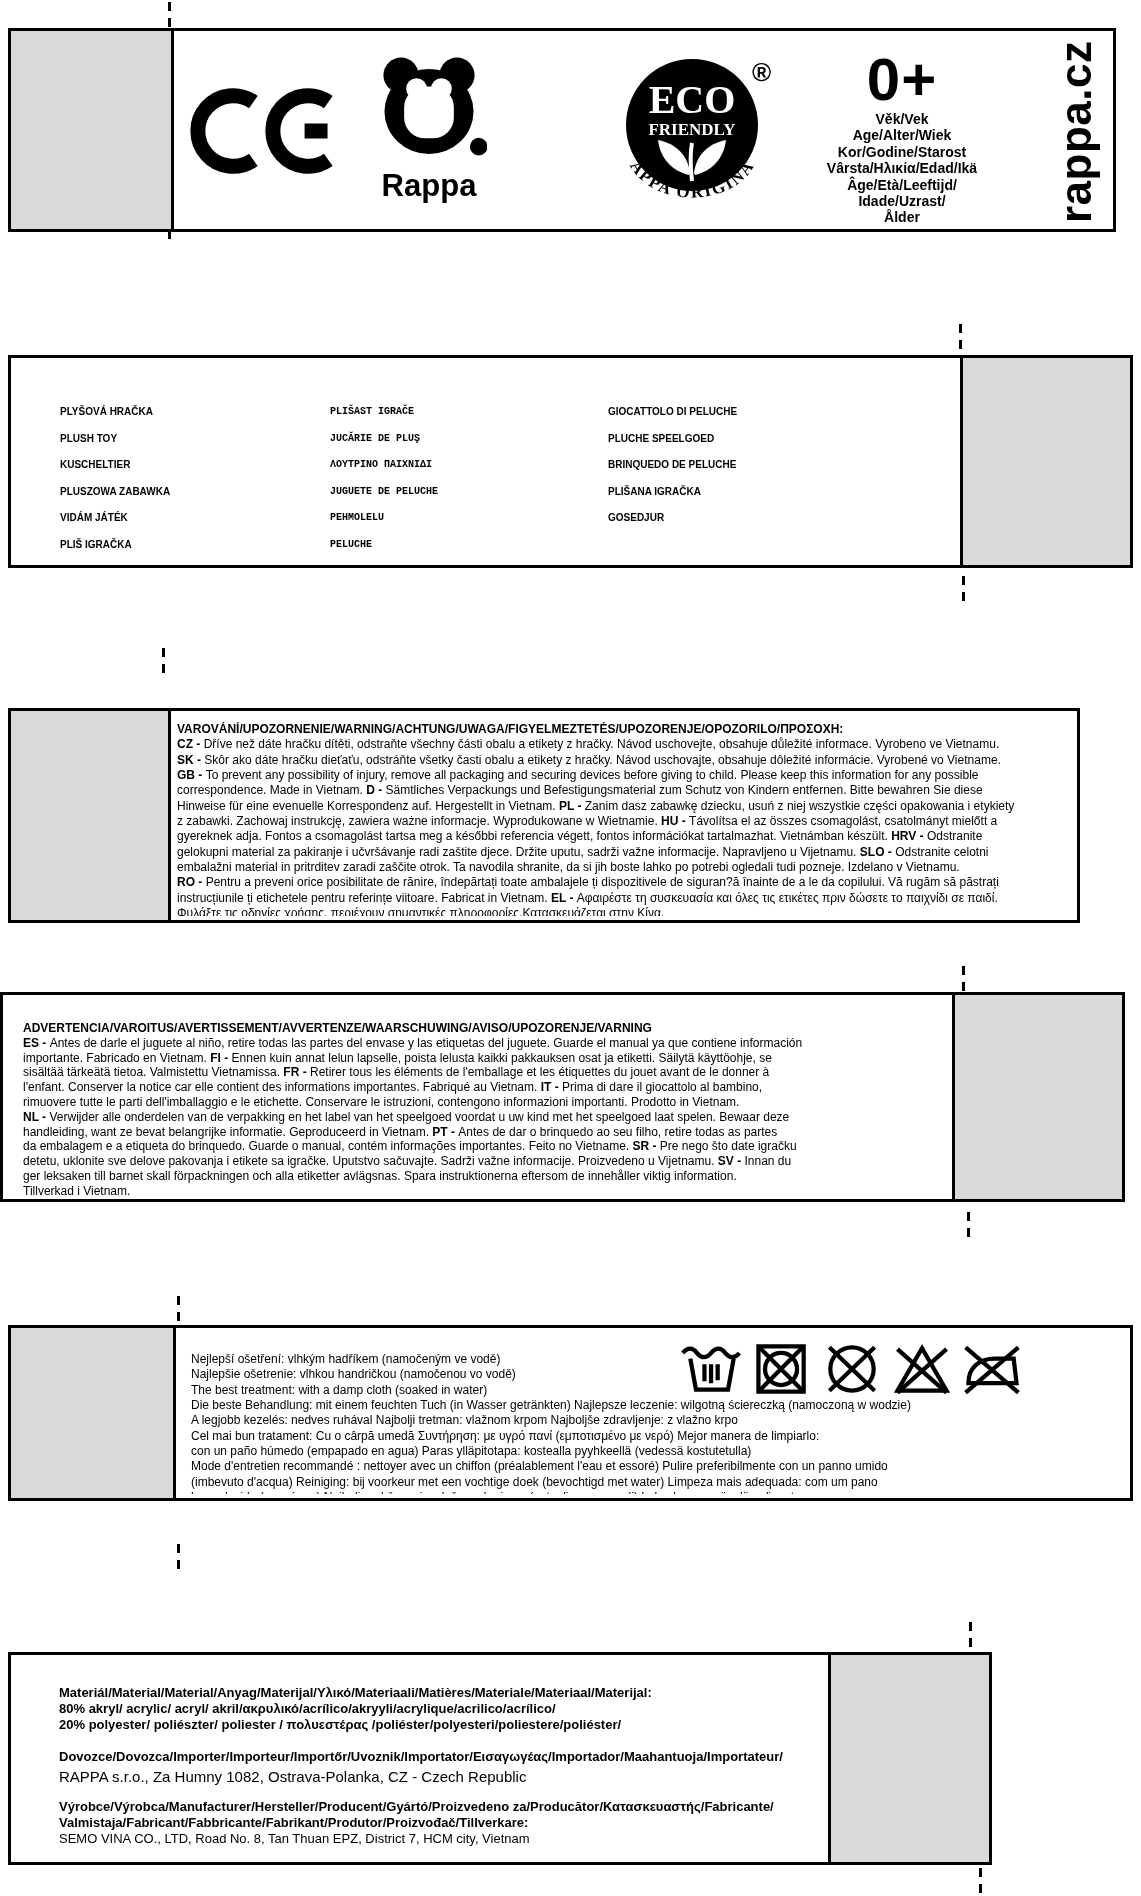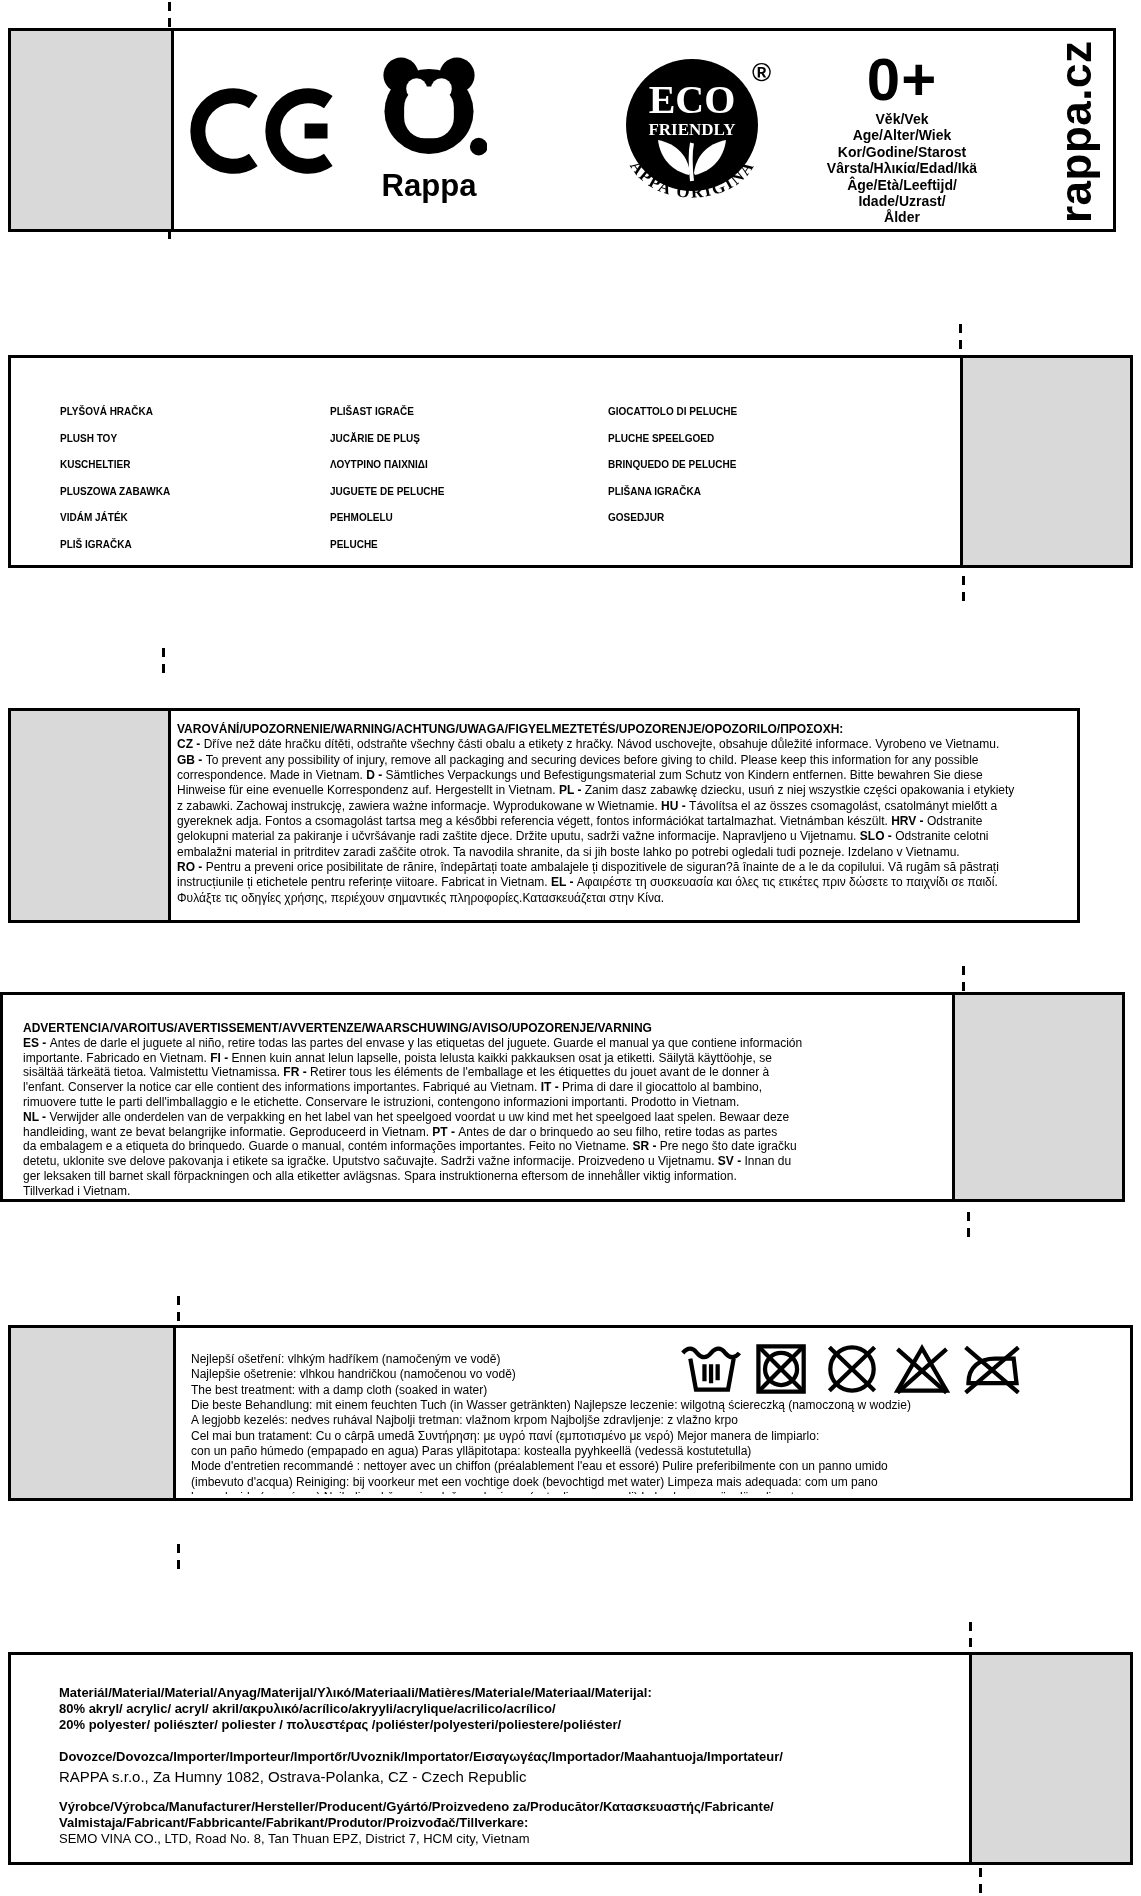--- a/index.html
+++ b/index.html
@@ -110,21 +110,21 @@
   <div class="box" style="left:8px;top:355px;width:1125px;height:213px;">
     <div class="cell-gray right" style="width:167px;"></div>
     <div class="pcol" style="left:49px;">
         <div class="tl">PLYŠOVÁ HRAČKA</div>
         <div class="tl">PLUSH TOY</div>
         <div class="tl">KUSCHELTIER</div>
         <div class="tl">PLUSZOWA ZABAWKA</div>
         <div class="tl">VIDÁM JÁTÉK</div>
         <div class="tl">PLIŠ IGRAČKA</div>
       </div>
-    <div class="pcol" style="left:319px;">
+    <div class="pcol" style="left:319px;font-family:Liberation Mono, monospace;">
         <div class="tl">PLIŠAST IGRAČE</div>
         <div class="tl">JUCĂRIE DE PLUŞ</div>
         <div class="tl">ΛΟΥΤΡΙΝΟ ΠΑΙΧΝΙΔΙ</div>
         <div class="tl">JUGUETE DE PELUCHE</div>
         <div class="tl">PEHMOLELU</div>
         <div class="tl">PELUCHE</div>
       </div>
     <div class="pcol" style="left:597px;">
         <div class="tl">GIOCATTOLO DI PELUCHE</div>
         <div class="tl">PLUCHE SPEELGOED</div>
@@ -133,20 +133,21 @@
         <div class="tl">GOSEDJUR</div>
       </div>
   </div>
 
   <div class="box" style="left:8px;top:708px;width:1072px;height:215px;">
     <div class="cell-gray left" style="width:157px;"></div>
     <div class="wtext t12" style="left:166px;top:11px;right:6px;bottom:4px;">
       <div class="w-head">VAROVÁNÍ/UPOZORNENIE/WARNING/ACHTUNG/UWAGA/FIGYELMEZTETÉS/UPOZORENJE/OPOZORILO/ΠΡΟΣΟΧΗ:</div>
       <div>
           <div class="tl"><b>CZ - </b>Dříve než dáte hračku dítěti, odstraňte všechny části obalu a etikety z hračky. Návod uschovejte, obsahuje důležité informace. Vyrobeno ve Vietnamu.</div>
+          <div class="tl"><b>SK - </b>Skôr ako dáte hračku dieťaťu, odstráňte všetky časti obalu a etikety z hračky. Návod uschovajte, obsahuje dôležité informácie. Vyrobené vo Vietname.</div>
           <div class="tl"><b>GB - </b>To prevent any possibility of injury, remove all packaging and securing devices before giving to child. Please keep this information for any possible</div>
           <div class="tl">correspondence. Made in Vietnam. <b>D - </b>Sämtliches Verpackungs und Befestigungsmaterial zum Schutz von Kindern entfernen. Bitte bewahren Sie diese</div>
           <div class="tl">Hinweise für eine evenuelle Korrespondenz auf. Hergestellt in Vietnam. <b>PL - </b>Zanim dasz zabawkę dziecku, usuń z niej wszystkie części opakowania i etykiety</div>
           <div class="tl">z zabawki. Zachowaj instrukcję, zawiera ważne informacje. Wyprodukowane w Wietnamie.   <b>HU - </b>Távolítsa el az összes csomagolást, csatolmányt mielőtt a</div>
           <div class="tl">gyereknek adja. Fontos a csomagolást tartsa meg a későbbi referencia végett, fontos információkat tartalmazhat. Vietnámban készült. <b>HRV - </b>Odstranite</div>
           <div class="tl">gelokupni material za pakiranje i učvršávanje radi zaštite djece. Držite uputu, sadrži važne informacije. Napravljeno u Vijetnamu. <b>SLO - </b>Odstranite celotni</div>
           <div class="tl">embalažni material in pritrditev zaradi zaščite otrok. Ta navodila shranite, da si jih boste lahko po potrebi ogledali tudi pozneje. Izdelano v Vietnamu.</div>
           <div class="tl"><b>RO - </b>Pentru a preveni orice posibilitate de rănire, îndepărtați toate ambalajele ți dispozitivele de siguran?ă înainte de a le da copilului. Vă rugăm să păstrați</div>
           <div class="tl">instrucțiunile ți etichetele pentru referințe viitoare. Fabricat in Vietnam. <b>EL - </b>Αφαιρέστε τη συσκευασία και όλες τις ετικέτες πριν δώσετε το παιχνίδι σε παιδί.</div>
           <div class="tl">Φυλάξτε τις οδηγίες χρήσης, περιέχουν σημαντικές πληροφορίες.Κατασκευάζεται στην Κίνα.</div>
@@ -210,21 +211,21 @@
           <div class="tl">Cel mai bun tratament: Cu o cârpă umedă   Συντήρηση: με υγρό πανί (εμποτισμένο με νερό)   Mejor manera de limpiarlo:</div>
           <div class="tl">con un paño húmedo (empapado en agua)  Paras ylläpitotapa: kostealla pyyhkeellä (vedessä kostutetulla)</div>
           <div class="tl">Mode d'entretien recommandé : nettoyer avec un chiffon (préalablement l'eau et essoré)   Pulire preferibilmente con un panno umido</div>
           <div class="tl">(imbevuto d'acqua)   Reiniging: bij voorkeur met een vochtige doek (bevochtigd met water)   Limpeza mais adequada: com um pano</div>
           <div class="tl">humedecido (com água)   Najbolje održavanje: vlažnom krpicom (natopljenom u vodi)   Leksaken rengörs lämpligast genom</div>
           <div class="tl">att använda en våt trasa (lätt doppad i vatten)</div>
         </div>
     </div>
   </div>
 
-  <div class="box" style="left:8px;top:1652px;width:1125px;height:213px;">
+  <div class="box" style="left:8px;top:1652px;width:984px;height:213px;">
     <div class="cell-gray right" style="width:158px;"></div>
     <div class="info">
       <div class="hd">Materiál/Material/Material/Anyag/Materijal/Υλικό/Materiaali/Matières/Materiale/Materiaal/Materijal:</div>
       <div class="hd" style="font-weight:bold;">
           <div class="tl">80% akryl/ acrylic/ acryl/ akril/ακρυλικό/acrílico/akryyli/acrylique/acrilico/acrílico/</div>
           <div class="tl">20% polyester/ poliészter/ poliester / πολυεστέρας /poliéster/polyesteri/poliestere/poliéster/</div>
         </div>
       <div class="gap16"></div>
       <div class="hd">Dovozce/Dovozca/Importer/Importeur/Importőr/Uvoznik/Importator/Εισαγωγέας/Importador/Maahantuoja/Importateur/</div>
       <div class="val-lg">RAPPA s.r.o., Za Humny 1082, Ostrava-Polanka, CZ - Czech Republic</div>

